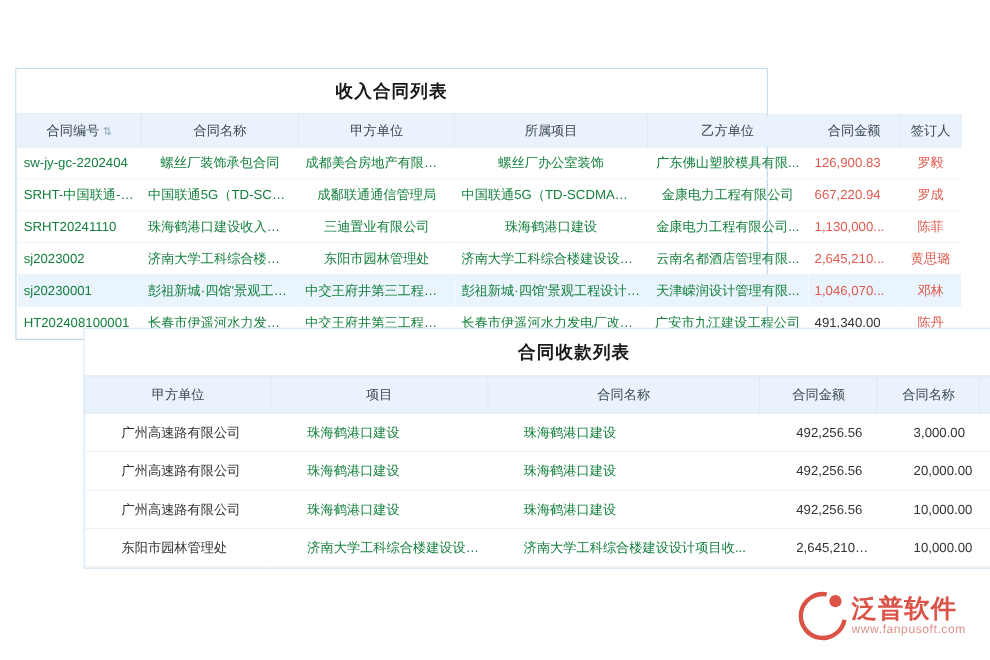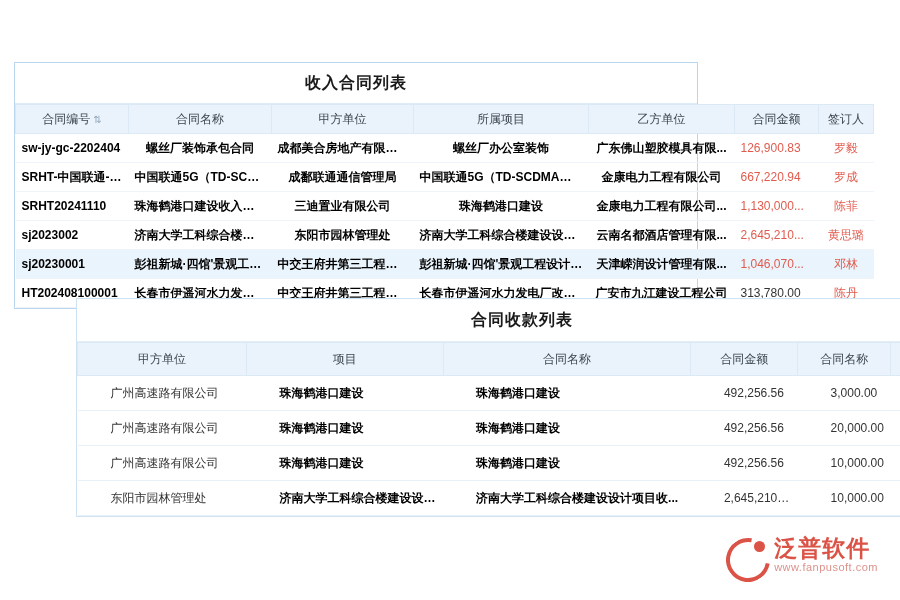--- a/index.html
+++ b/index.html
@@ -58,21 +58,21 @@
   }
   table.grid td {
     height: 28px;
     border-bottom: 1px solid #eef4fa;
     font-size: 12px;
     padding: 0 6px;
     white-space: nowrap;
     overflow: hidden;
     text-overflow: ellipsis;
   }
-  .c-link { color: #000000; font-weight: bold; }
+  .c-link { color: #15803d; }
   .c-red  { color: #e05b4e; }
   .c-dark { color: #333333; }
   .t-center { text-align: center; }
   .t-right  { text-align: left; }
   .t-left   { text-align: left; }
 
   tr.row-sel td {
     background: #eaf4fd;
   }
 
@@ -107,21 +107,21 @@
     border-bottom: 1px solid #e9f1f8;
     padding-left: 33px;
   }
 
   
   .logo {
     position: absolute;
     right: 22px;
     bottom: 22px;
     display: flex;
-    align-items: flex-start;
+    align-items: flex-end;
     opacity: 0.95;
   }
   .logo-mark {
     width: 42px;
     height: 42px;
     position: relative;
     margin-right: 8px;
   }
   .logo-mark .ring {
     position: absolute;
@@ -225,21 +225,21 @@
         <td class="t-center c-link">天津嵘润设计管理有限...</td>
         <td class="t-right c-red">1,046,070...</td>
         <td class="t-center c-red">邓林</td>
       </tr>
       <tr>
         <td class="t-left c-link">HT202408100001</td>
         <td class="t-center c-link">长春市伊遥河水力发电厂改...</td>
         <td class="t-center c-link">中交王府井第三工程局有限...</td>
         <td class="t-center c-link">长春市伊遥河水力发电厂改建工程</td>
         <td class="t-center c-link">广安市九江建设工程公司</td>
-        <td class="t-right c-dark">313,780.00</td>
+        <td class="t-right c-dark">491,340.00</td>
         <td class="t-center c-red">陈丹</td>
       </tr>
     </tbody>
   </table>
 </div>
 
 <div class="panel-receipt">
   <div class="panel-title">合同收款列表</div>
   <table class="grid">
     <colgroup>

